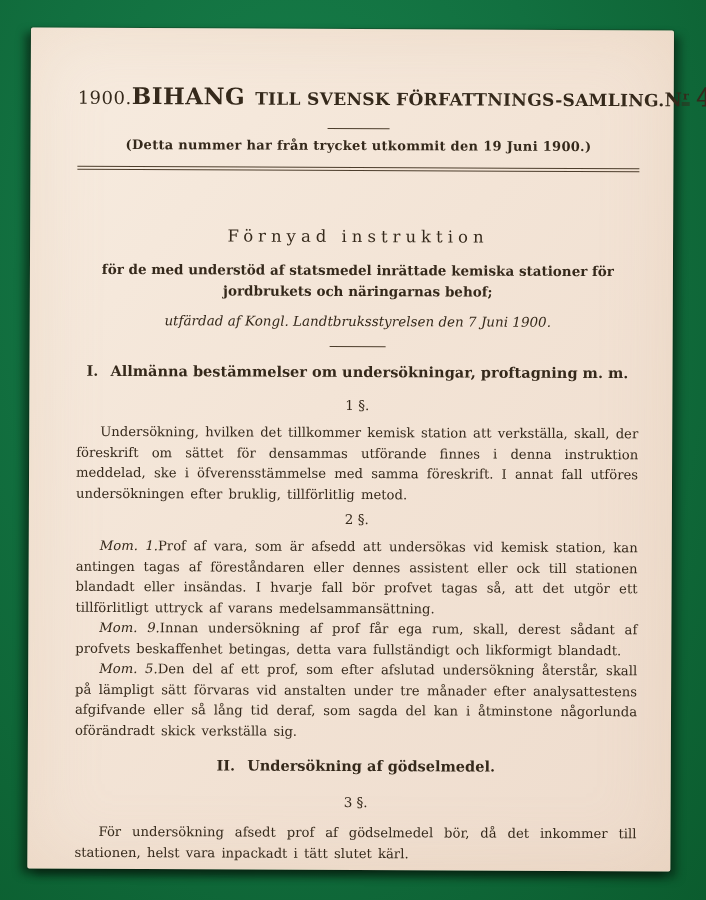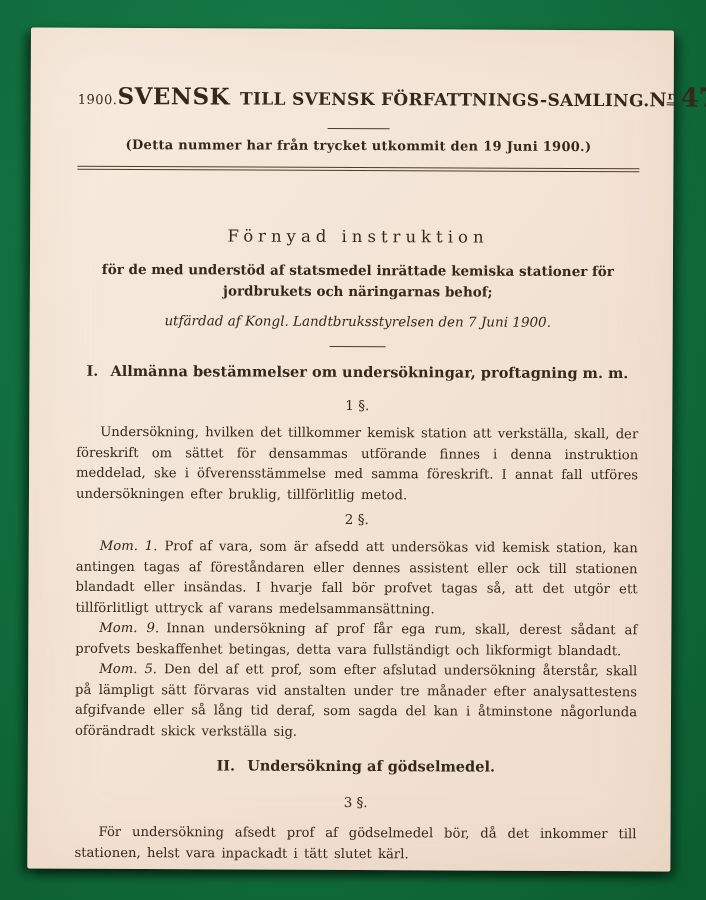--- a/index.html
+++ b/index.html
@@ -18,21 +18,21 @@
     color: #35291b;
   }
   .content { padding: 0 34px 0 47px; }
 
   
   .masthead {
     margin-top: 52px;
     display: flex; align-items: baseline; justify-content: space-between;
     white-space: nowrap;
   }
-  .mast-year { font-size: 13px; letter-spacing: 0.5px; }
+  .mast-year { font-size: 18px; letter-spacing: 0.5px; }
   .mast-title { flex: 0 1 auto; }
   .mast-strong { font-size: 23px; font-weight: bold; letter-spacing: 0.5px; margin-right: 10px; }
   .mast-rest { font-size: 17px; font-weight: bold; letter-spacing: 0.3px; }
   .mast-no { font-weight: bold; }
   .mast-no-n { font-size: 19px; }
   .mast-no-r {
     font-size: 11px; vertical-align: 7px;
     border-bottom: 3px double #35291b; padding: 0 1px;
   }
   .mast-no-val { font-size: 26px; margin-left: 6px; }
@@ -64,32 +64,32 @@
 
   
   .sec-heading { margin: 16px 0 0; text-align: center; font-size: 14.5px; font-weight: bold; }
   .sec-heading .sec-num { margin-right: 12px; }
   .par-label { margin: 17px 0 0; text-align: center; font-size: 13.5px; }
   .body-par {
     margin: 10px 0 0; font-size: 13.2px; line-height: 20.5px;
     text-align: justify; text-indent: 24px; word-spacing: 2px;
   }
   .body-par.mom { margin: 0; }
-  .mom-lead { font-style: italic; margin-right: 7px; }
+  .mom-lead { font-style: italic; margin-right: 0; }
   .tight { margin-top: 6px; }
 </style>
 </head>
 <body>
 
 <div class="paper">
   <div class="content">
 
     <header class="masthead">
       <span class="mast-year">1900.</span>
-      <span class="mast-title"><span class="mast-strong">SVENSK</span><span class="mast-rest">TILL SVENSK FÖRFATTNINGS-SAMLING.</span></span>
+      <span class="mast-title"><span class="mast-strong">BIHANG</span><span class="mast-rest">TILL SVENSK FÖRFATTNINGS-SAMLING.</span></span>
       <span class="mast-no"><span class="mast-no-n">N</span><span class="mast-no-r">r</span><span class="mast-no-val">47.</span></span>
     </header>
 
     <hr class="rule-short rule-1">
 
     <p class="issue-note">(Detta nummer har från trycket utkommit den 19 Juni 1900.)</p>
 
     <hr class="rule-double">
 
     <main>

